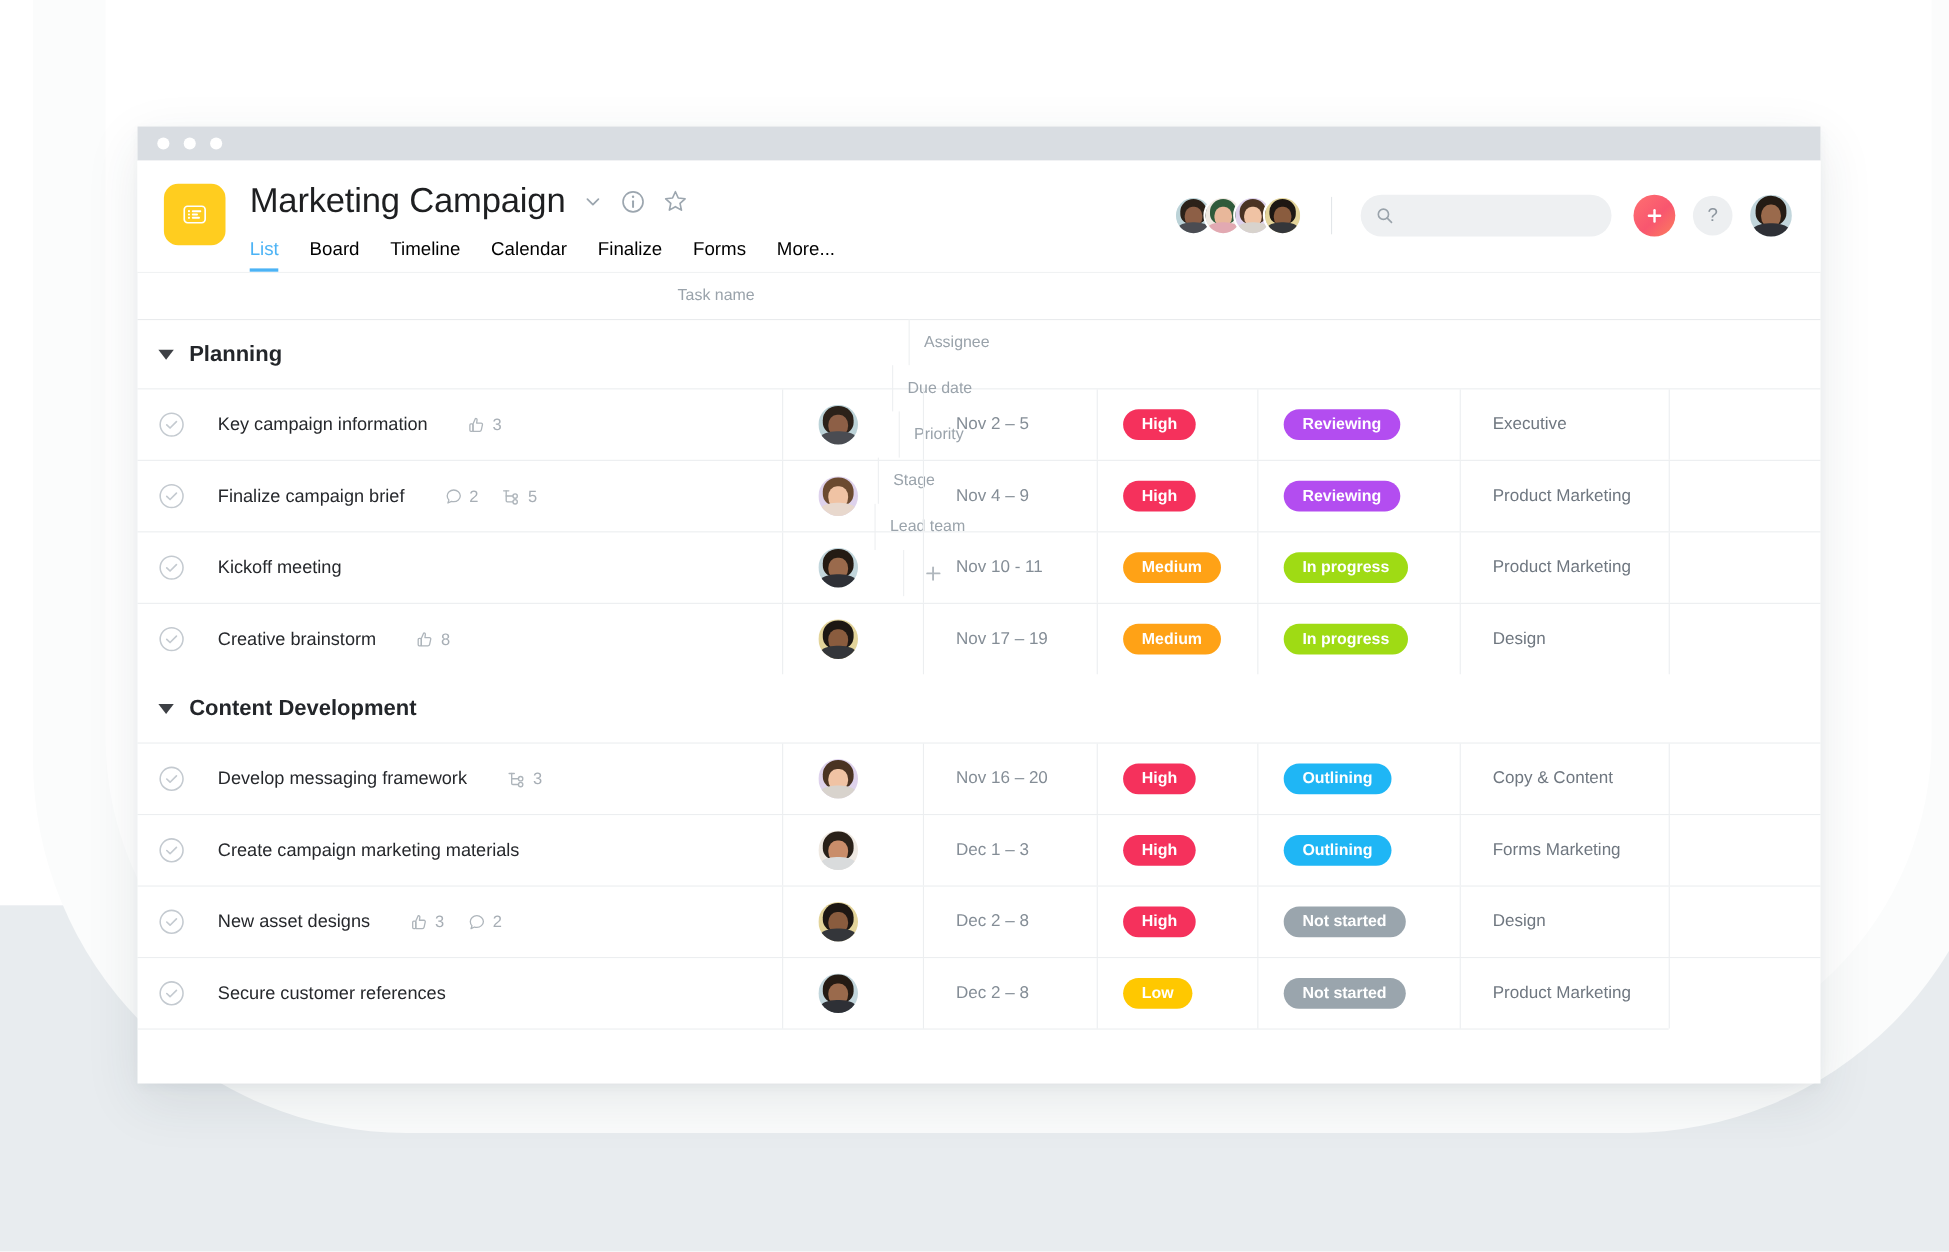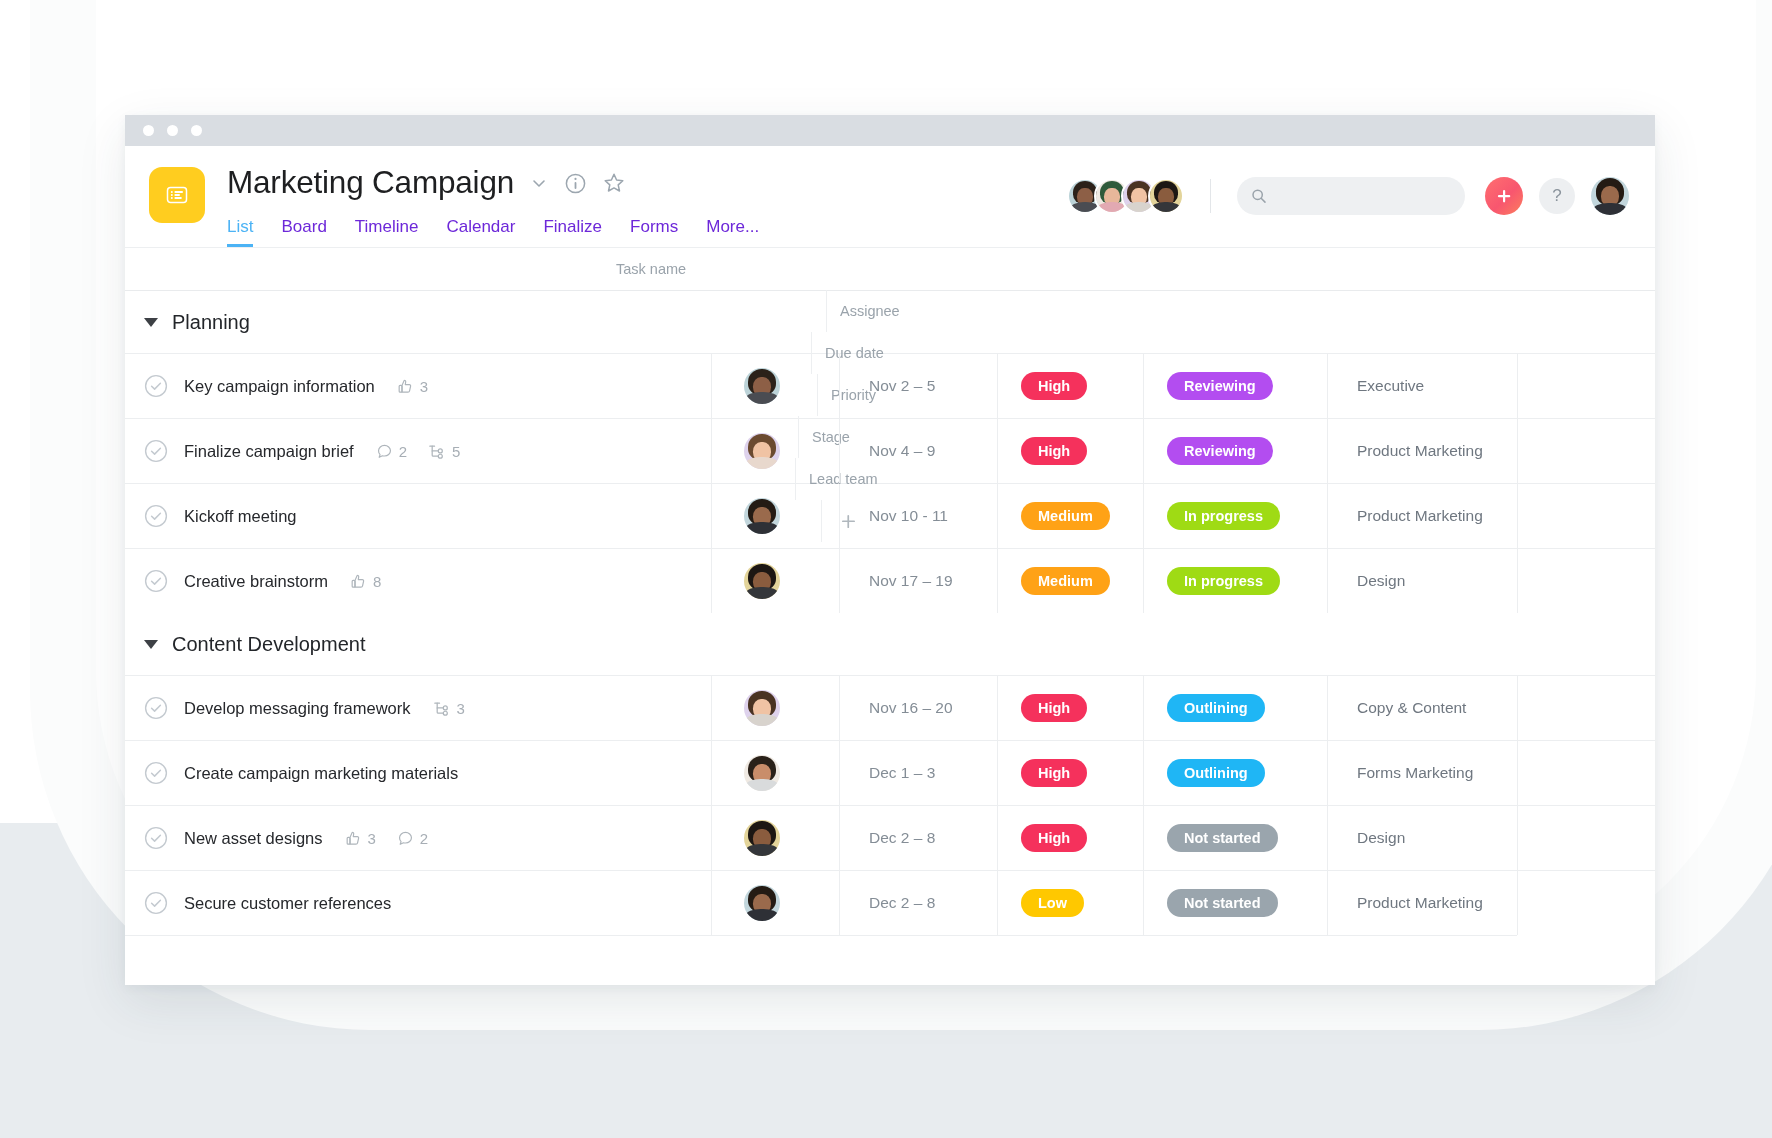--- a/index.html
+++ b/index.html
@@ -119,21 +119,21 @@
 
   .tabs {
     display: flex;
     align-items: flex-end;
     gap: 28px;
     margin-top: 9px;
     height: 35px;
   }
   .tab {
     font-size: 17px;
-    color: #6d28d9;
+    color: #000000;
     padding-bottom: 9px;
     cursor: pointer;
     line-height: 1;
     white-space: nowrap;
     border-bottom: 3px solid transparent;
   }
   .tab.active {
     color: #4cb3f5;
     border-bottom-color: #4cb3f5;
   }
@@ -251,37 +251,37 @@
   }
   .caret {
     width: 0; height: 0;
     border-left: 7px solid transparent;
     border-right: 7px solid transparent;
     border-top: 9px solid #3d4045;
     cursor: pointer;
   }
   .section-name {
     font-size: 20px;
-    font-weight: normal;
+    font-weight: bold;
     color: #23262a;
   }
 
   .row {
     display: flex;
     height: 65px;
     border-top: 1px solid #eceef0;
     align-items: stretch;
   }
   .row .cell {
     display: flex;
     align-items: center;
     border-left: 1px solid #eceef0;
     padding-left: 23px;
   }
-  .row .cell.c-task { border-left: none; padding-left: 19px; gap: 0; }
+  .row .cell.c-task { border-left: none; padding-left: 19px; gap: 14px; }
   .row .cell.c-plus { border-left: 1px solid #eceef0; }
 
   .check {
     width: 24px; height: 24px;
     flex: none;
     margin-right: 16px;
     cursor: pointer;
   }
   .task-name {
     font-size: 16.5px;

